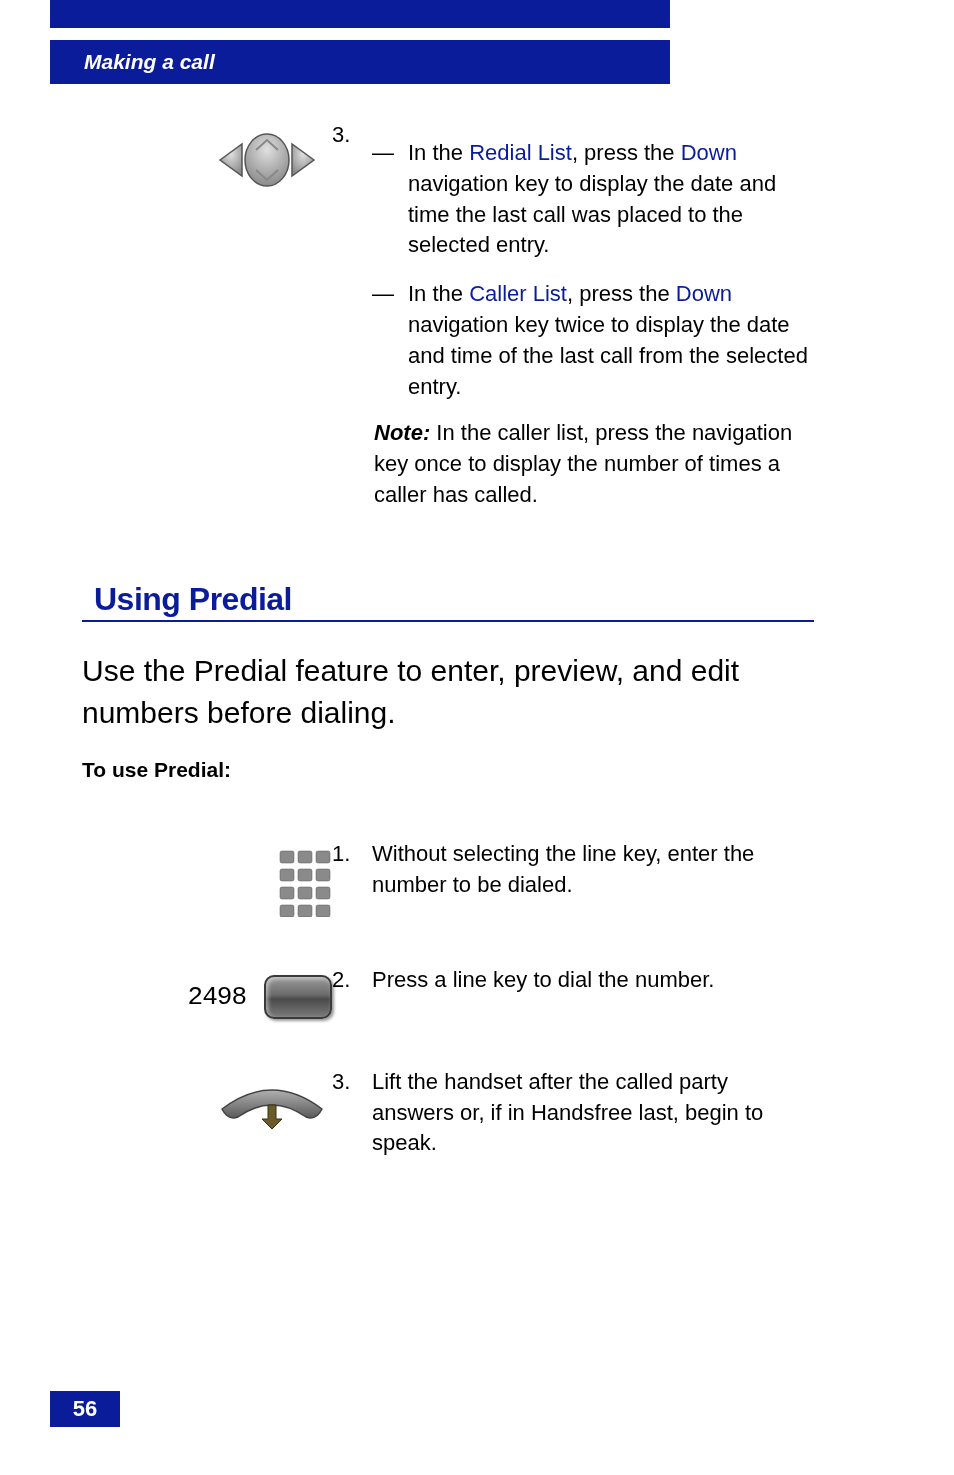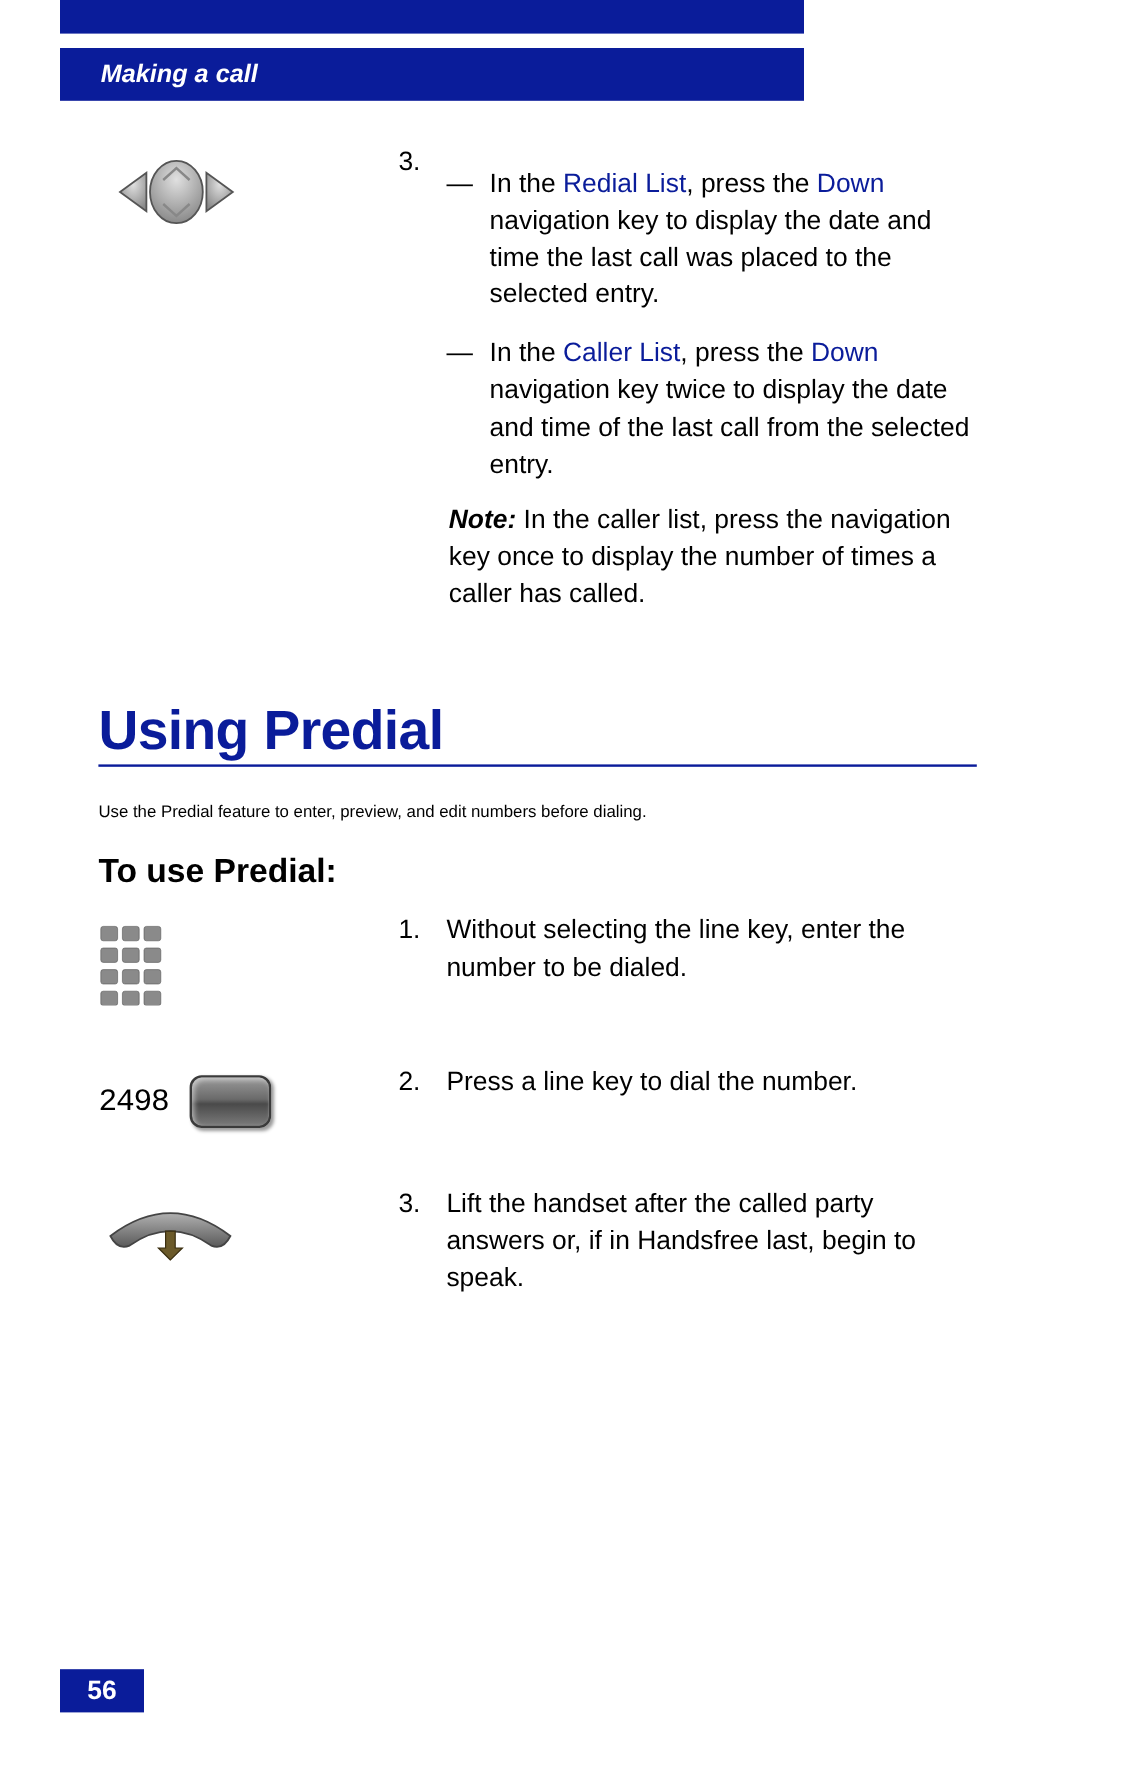--- a/index.html
+++ b/index.html
@@ -44,21 +44,21 @@
     width: 732px;
   }
   .step-row {
     display: flex;
     align-items: flex-start;
     margin-bottom: 28px;
   }
   .step-icon-col {
     flex: 0 0 250px;
     display: flex;
-    justify-content: flex-start;
+    justify-content: flex-end;
     align-items: flex-start;
     padding-top: 10px;
   }
   .step-text-col {
     flex: 1;
     display: flex;
     align-items: flex-start;
   }
   .step-num {
     flex: 0 0 40px;
@@ -96,39 +96,40 @@
     padding-left: 2px;
   }
   .note-label {
     font-weight: bold;
     font-style: italic;
   }
   .section-title {
     font-family: Arial, Helvetica, sans-serif;
     color: #0a1c9a;
     font-weight: 900;
-    font-size: 46px;
+    font-size: 32px;
     margin-top: 70px;
     margin-bottom: 2px;
     letter-spacing: -0.5px;
+    margin-left: 12px;
   }
   .section-title-rule {
     border: none;
     border-top: 2px solid #0a1c9a;
     margin: 0 0 28px 0;
   }
   .intro-para {
-    font-size: 14px;
+    font-size: 30px;
     line-height: 1.4;
     margin-bottom: 24px;
   }
   .sub-heading {
-    font-size: 28px;
-    font-weight: bold;
-    margin-bottom: 18px;
+    font-size: 21px;
+    font-weight: bold;
+    margin-bottom: 57px;
   }
   
   .page-num-box {
     position: absolute;
     left: 50px;
     bottom: 48px;
     width: 70px;
     height: 36px;
     background: #0a1c9a;
     color: #fff;

